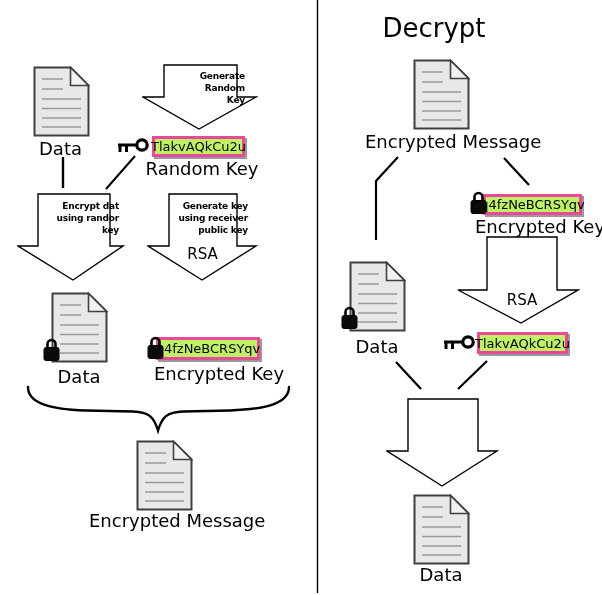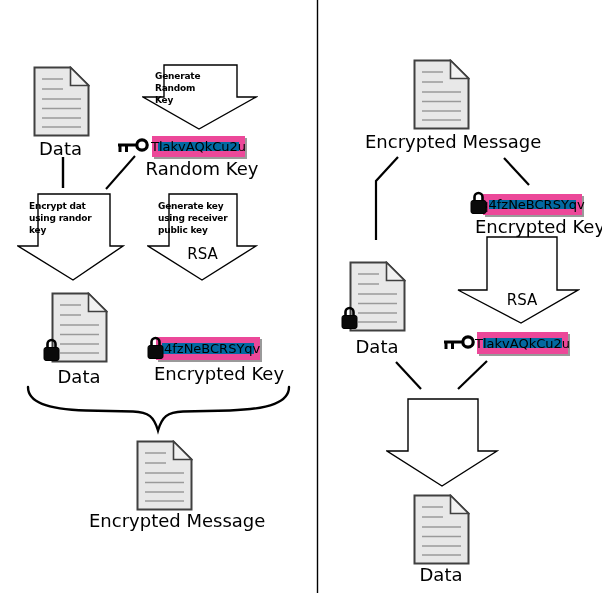--- a/index.html
+++ b/index.html
@@ -1,24 +1,24 @@
 <!DOCTYPE html>
 <html><head>
 <meta charset="utf-8">
 <style>
   html,body{margin:0;padding:0;background:#fff;}
   .canvas{position:relative;width:602px;height:595px;background:#ffffff;
           font-family:"DejaVu Sans",sans-serif;color:#000;overflow:hidden;}
   .abs{position:absolute;}
   .title{font-size:26px;text-align:center;white-space:nowrap;}
   .lbl{font-size:18px;text-align:center;white-space:nowrap;}
-  .keybox{background:#0369a1;border:6px solid #ec4899;box-shadow:2px 2px 0 #9a9a9a;
+  .keybox{background:#bef264;border:3px solid #ec4899;box-shadow:2px 2px 0 #9a9a9a;
           font-size:13px;display:flex;align-items:center;justify-content:center;
           white-space:nowrap;box-sizing:border-box;}
-  .arrowtxt{font-size:9px;font-weight:600;line-height:12px;text-align:left;
+  .arrowtxt{font-size:9px;font-weight:600;line-height:12px;text-align:right;
             letter-spacing:-0.2px;white-space:nowrap;}
   .rsa{font-size:15px;text-align:center;white-space:nowrap;}
   svg{display:block;}
 </style>
 </head>
 <body>
 
 <div class="canvas">
 
   <svg class="abs" style="left:0;top:0;z-index:1" width="602" height="595" viewBox="0 0 602 595">
@@ -95,20 +95,21 @@
   </svg>
   <div class="abs lbl" style="left:154px;top:363px;width:106px;z-index:2">Encrypted Key</div>
 
   <svg class="abs" style="left:136px;top:440px;z-index:2" width="57" height="71" viewBox="0 0 57 71">
     <path d="M1.5,1.5 H37.5 L55.5,19.5 V69.5 H1.5 Z" fill="#e8e8e8" stroke="#404040" stroke-width="2"></path>
     <path d="M37.5,1.5 V19.5 H55.5 Z" fill="#f2f2f2" stroke="#404040" stroke-width="1.6"></path>
     <path d="M9,13 H30 M9,23 H30 M9,33 H48 M9,42.5 H48 M9,52 H48 M9,61 H48" stroke="#9a9a9a" stroke-width="1.6" fill="none"></path>
   </svg>
   <div class="abs lbl" style="left:89px;top:510px;width:152px;z-index:2">Encrypted Message</div>
 
+  <div class="abs title" style="left:334px;top:13px;width:200px;z-index:2">Decrypt</div>
 
   <svg class="abs" style="left:413px;top:59px;z-index:2" width="57" height="71" viewBox="0 0 57 71">
     <path d="M1.5,1.5 H37.5 L55.5,19.5 V69.5 H1.5 Z" fill="#e8e8e8" stroke="#404040" stroke-width="2"></path>
     <path d="M37.5,1.5 V19.5 H55.5 Z" fill="#f2f2f2" stroke="#404040" stroke-width="1.6"></path>
     <path d="M9,13 H30 M9,23 H30 M9,33 H48 M9,42.5 H48 M9,52 H48 M9,61 H48" stroke="#9a9a9a" stroke-width="1.6" fill="none"></path>
   </svg>
   <div class="abs lbl" style="left:365px;top:131px;width:152px;z-index:2">Encrypted Message</div>
 
   <div class="abs keybox" style="left:483px;top:194px;width:99px;height:21px;z-index:2">q4fzNeBCRSYqv</div>
   <svg class="abs" style="left:470px;top:190px;z-index:3" width="17" height="25" viewBox="0 0 17 25">

